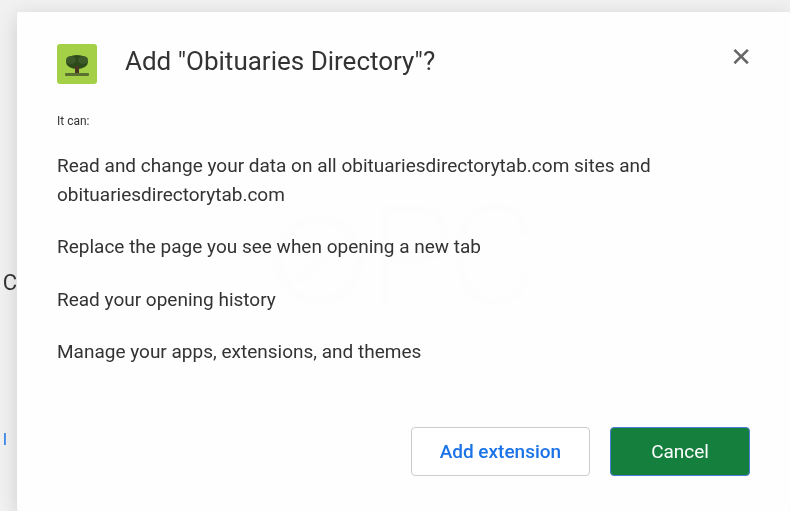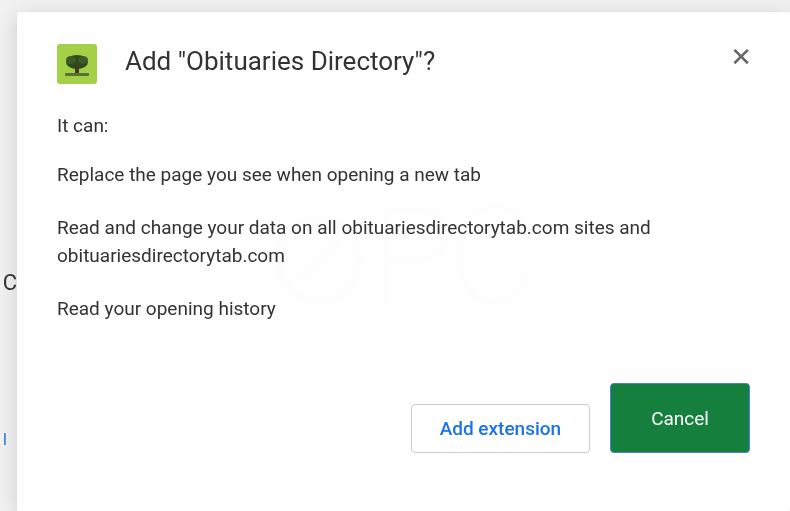--- a/index.html
+++ b/index.html
@@ -95,21 +95,21 @@
       padding: 4px 8px;
       line-height: 1;
       font-weight: 300;
     }
     
     .dialog-body {
       padding: 10px 40px 20px 40px;
     }
     
     .intro {
-      font-size: 19px;
+      font-size: 12px;
       color: #333;
       margin-bottom: 24px;
     }
     
     .permission {
       font-size: 19px;
       color: #333;
       line-height: 1.5;
       margin-bottom: 24px;
     }
@@ -127,21 +127,20 @@
       border-radius: 4px;
       cursor: pointer;
       font-family: inherit;
       border: 1px solid #ccc;
       background: #fff;
     }
     
     .btn-primary {
       color: #1a73e8;
       font-weight: 500;
-      margin-top: 21px;
     }
     
     .btn-secondary {
       background: #15803d;
       color: #fff;
       border: 1px solid #4a7fd4;
       padding: 12px 40px;
     }
     
     .edge-left {
@@ -183,22 +182,23 @@
         <rect x="14" y="18" width="4" height="8" fill="#4a3520"></rect>
         <rect x="4" y="25" width="24" height="3" fill="#5a7030" rx="1"></rect>
       </svg>
     </div>
     <div class="dialog-title">Add "Obituaries Directory"?</div>
     <div class="close-btn">✕</div>
   </div>
 
   <div class="dialog-body">
     <div class="intro">It can:</div>
+    <div class="permission">Read and change your data on all obituariesdirectorytab.com sites and obituariesdirectorytab.com</div>
     <div class="permission">Replace the page you see when opening a new tab</div>
-    <div class="permission">Read and change your data on all obituariesdirectorytab.com sites and obituariesdirectorytab.com</div>
     <div class="permission">Read your opening history</div>
+    <div class="permission">Manage your apps, extensions, and themes</div>
   </div>
 
   <div class="dialog-footer">
     <button class="btn btn-primary">Add extension</button>
     <button class="btn btn-secondary">Cancel</button>
   </div>
 </div>
 
 </body></html>

